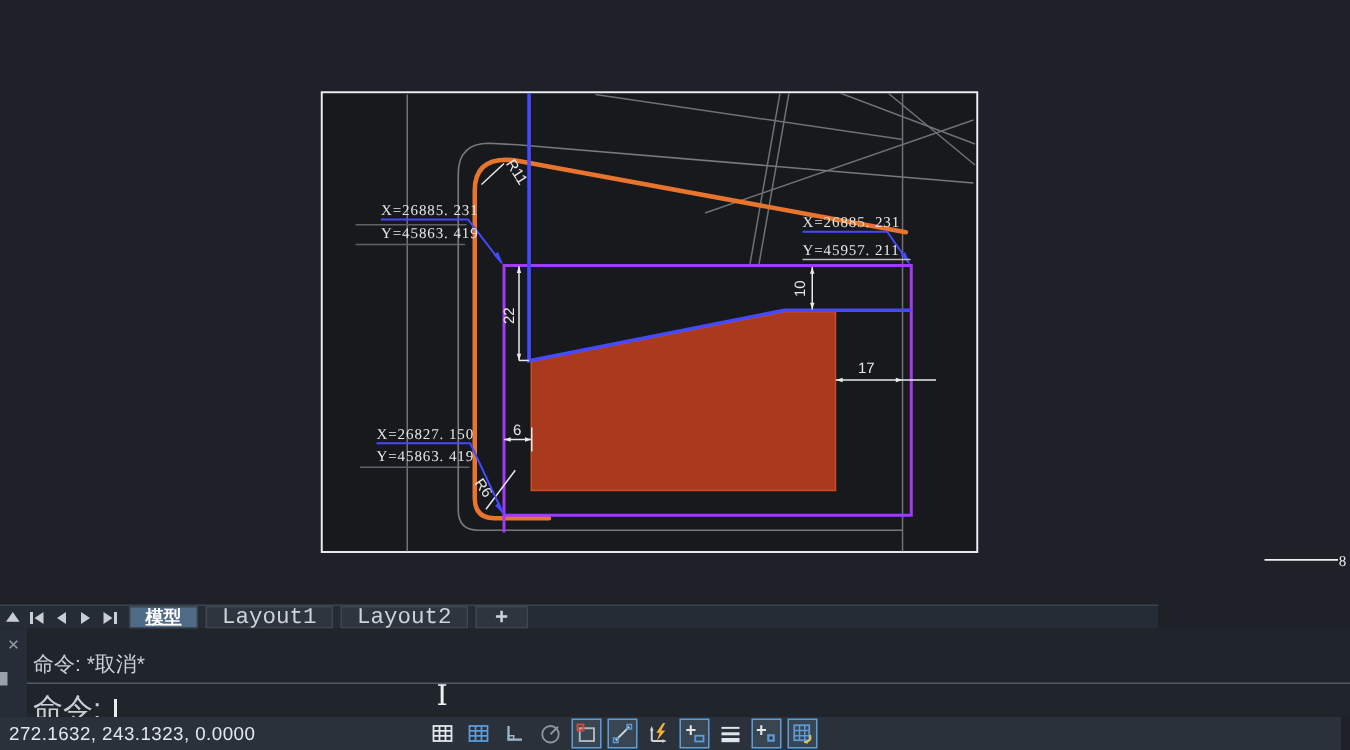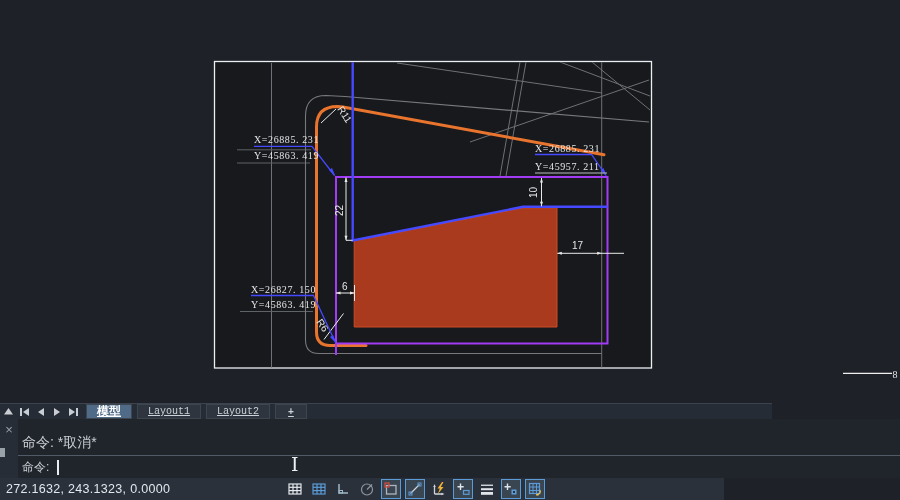--- a/index.html
+++ b/index.html
@@ -8,36 +8,36 @@
   svg text{fill:#e6e6e6;}
   .cadlabel{font-family:"Liberation Serif","DejaVu Serif",serif;font-size:10px;letter-spacing:.6px;}
   .dimtext{font-family:"Liberation Sans",sans-serif;font-size:10px;}
   
   .tabbar{position:absolute;left:0;top:403px;width:772px;height:16px;background:#262c35;
           border-top:1px solid #3b434e;box-sizing:border-box;display:flex;align-items:stretch;z-index:3;text-align:center;}
   .navgroup{display:flex;align-items:center;padding:0 2px;gap:3px;}
   .navbtn{width:13px;height:12px;display:flex;align-items:center;justify-content:center;}
   .tab{display:flex;align-items:center;justify-content:center;margin-left:5px;padding:0 10px;
        background:#2f353e;color:#ccd2d8;font-family:"Liberation Mono","DejaVu Sans Mono",monospace;
-       font-size:10px;border:1px solid #3d454f;box-sizing:border-box;text-decoration:underline;}
+       font-size:15px;border:1px solid #3d454f;box-sizing:border-box;}
   .tab.active{background:#4f6b87;color:#ffffff;font-weight:bold;text-decoration:underline;
        font-family:"Liberation Sans",sans-serif;font-size:12px;}
   .tab.plus{font-family:"Liberation Sans",sans-serif;font-weight:bold;padding:0 12px;}
   .cmdpanel{position:absolute;left:0;top:419px;width:900px;height:59px;background:#20252c;z-index:3;}
   .cmdstrip{position:absolute;left:0;top:0;width:18px;height:59px;background:#272d36;}
   .cmdclose{position:absolute;left:2px;top:4px;width:14px;height:14px;color:#98a1a9;font-size:13px;
             line-height:14px;text-align:center;}
   .cmdgrip{position:absolute;left:0;top:29px;width:5px;height:9px;background:#99a1a9;}
   .cmdhist{position:absolute;left:22px;top:15px;color:#c9ced4;font-size:14px;white-space:pre;}
   .cmdsep{position:absolute;left:18px;top:36px;right:0;height:1px;background:#515a66;}
-  .cmdprompt{position:absolute;left:22px;top:40px;color:#c9ced4;font-size:12px;white-space:pre;}
+  .cmdprompt{position:absolute;left:22px;top:40px;color:#c9ced4;font-size:20px;white-space:pre;}
   .caret{display:inline-block;width:2px;height:15px;background:#e8ecef;vertical-align:middle;margin-left:8px;}
   .ibeam{position:absolute;left:291px;top:453px;color:#eef1f4;font-family:"DejaVu Serif",serif;
          font-size:19px;z-index:4;}
-  .statusbar{position:absolute;left:0;top:478px;width:724px;height:22px;background:#2a313b;z-index:3;}
+  .statusbar{position:absolute;left:0;top:478px;width:894px;height:22px;background:#2a313b;z-index:3;}
   .coords{position:absolute;left:6px;top:4px;color:#e2e7ed;font-size:12.5px;letter-spacing:.3px;}
   .icons{position:absolute;left:285px;top:0;height:22px;display:flex;align-items:center;gap:4px;}
   .sic{width:20px;height:20px;display:flex;align-items:center;justify-content:center;box-sizing:border-box;}
   .sic.active{border:1px solid #5b9bd8;background:#3a4552;}
   .gridunderline{position:absolute;left:284px;top:497px;width:28px;height:3px;background:#4f94d4;}
 </style>
 </head>
 <body>
 
 <svg width="900" height="500" viewBox="0 0 900 500" style="position:absolute;left:0;top:0;z-index:1">

